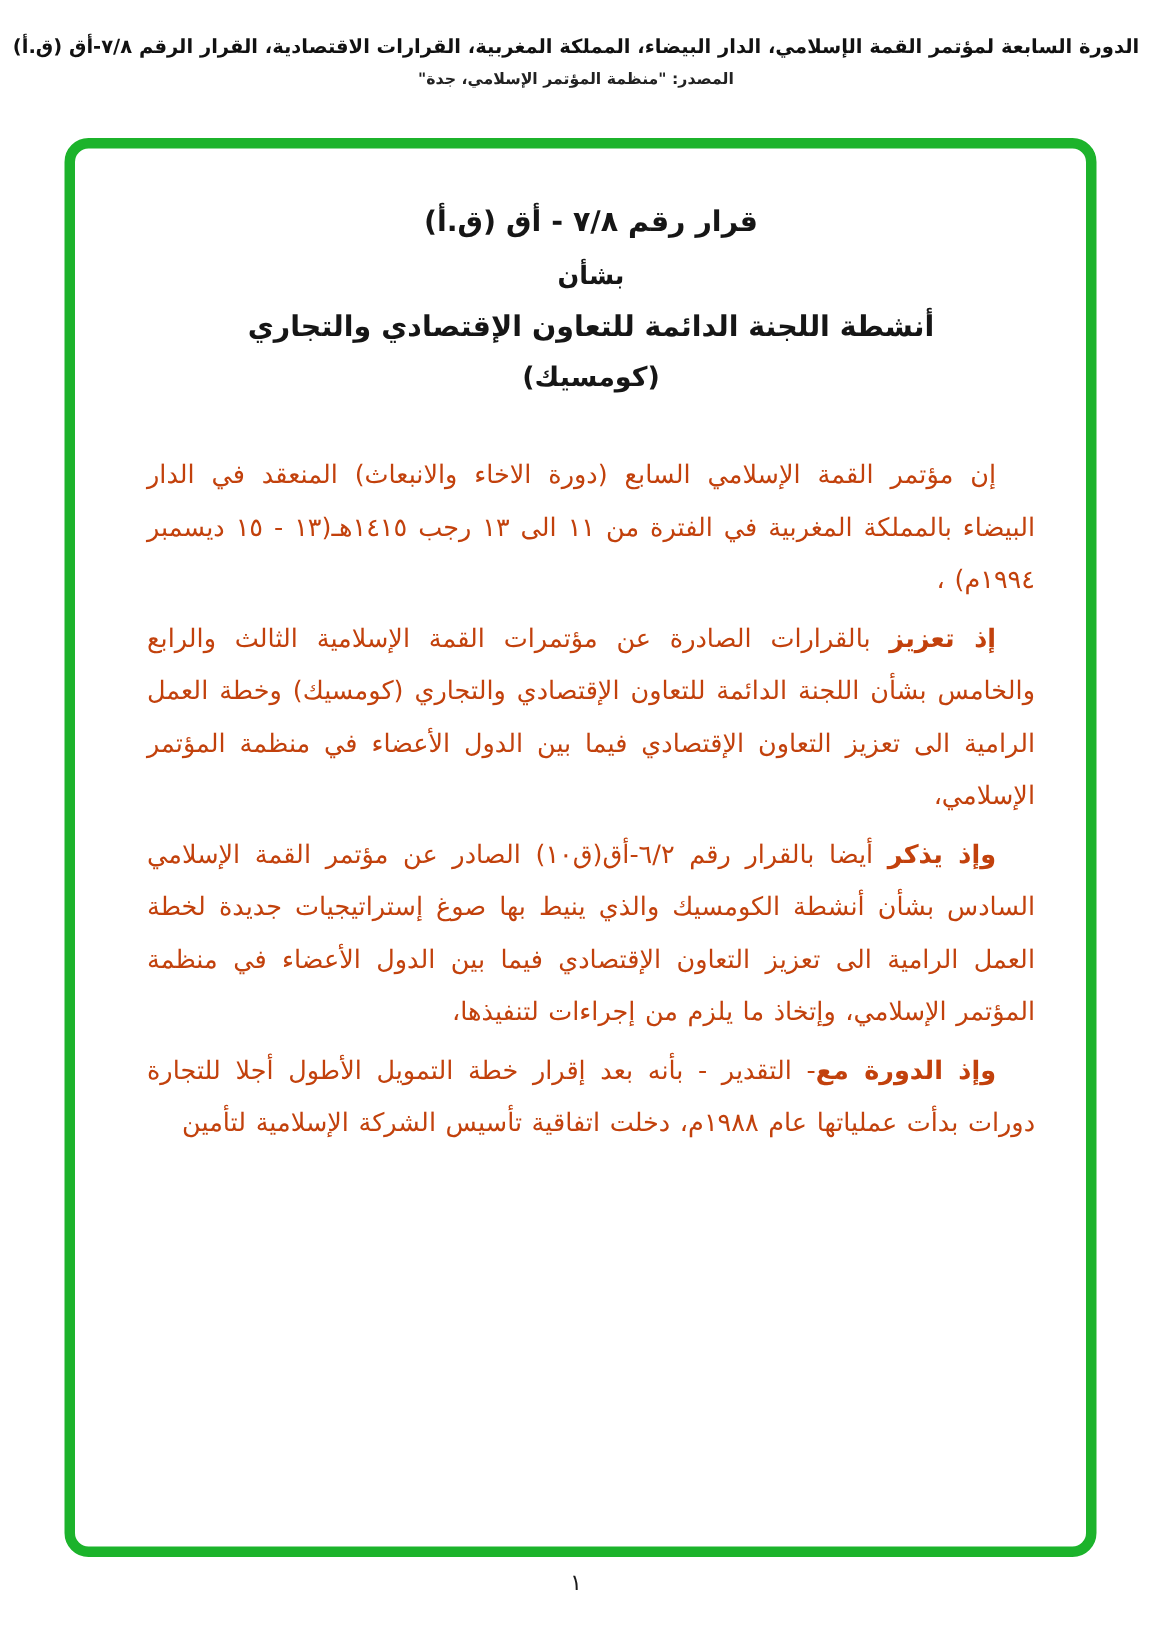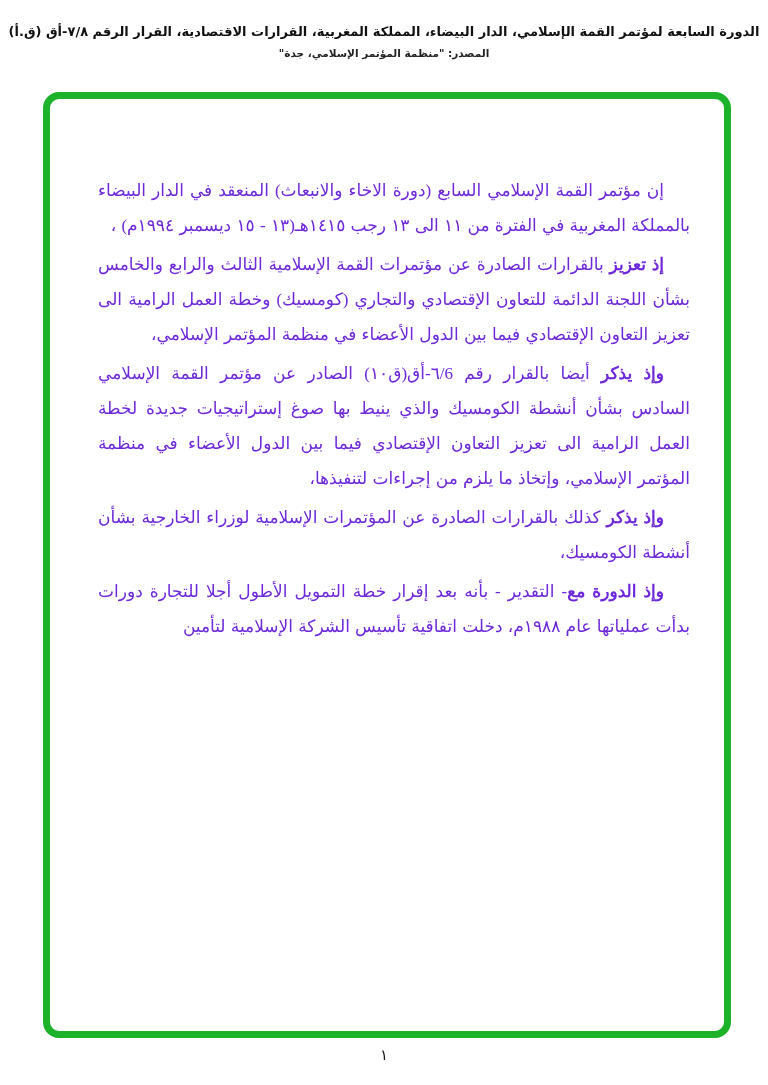--- a/index.html
+++ b/index.html
@@ -65,23 +65,22 @@
   .title-subject  { font-size: 19px; margin-top: 13px; }
   .title-comcec   { font-size: 18px; margin-top: 12px; }
 
   .body-block { margin-top: 38px; }
   .body-paragraph {
     margin: 0 0 4px 0;
     font-size: 17px;
     line-height: 35px;
     text-align: justify;
     text-indent: 26px;
-    color: #6d28d9;
+    color: #c2410c;
     word-spacing: 1px;
-    font-family: Liberation Serif, serif;
   }
   .paragraph-lead {
     font-weight: bold;
     letter-spacing: 0.5px;
   }
 
   
   .page-number {
     position: absolute;
     top: 1046px;
@@ -98,29 +97,34 @@
 <div class="page">
 
   <div class="page-header">
     <div class="header-citation">الدورة السابعة لمؤتمر القمة الإسلامي، الدار البيضاء، المملكة المغربية، القرارات الاقتصادية، القرار الرقم ٧/٨-أق (ق.أ)</div>
     <div class="header-source">المصدر:  "منظمة المؤتمر الإسلامي، جدة"</div>
   </div>
 
   <div class="doc-frame" style="border-color: rgb(28, 179, 43);">
     <div class="doc-content">
 
+      <div class="title-block">
+        <div class="title-line title-number">قرار رقم ٧/٨ - أق (ق.أ)</div>
+        <div class="title-line title-regard">بشأن</div>
+        <div class="title-line title-subject">أنشطة اللجنة الدائمة للتعاون الإقتصادي والتجاري</div>
+        <div class="title-line title-comcec">(كومسيك)</div>
+      </div>
 
       <div class="body-block">
         <p class="body-paragraph"><span class="paragraph-lead"></span><span>إن مؤتمر القمة الإسلامي السابع (دورة الاخاء والانبعاث) المنعقد في الدار البيضاء بالمملكة المغربية في الفترة من ١١ الى ١٣ رجب ١٤١٥هـ(١٣ - ١٥ ديسمبر ١٩٩٤م) ،</span></p>
 
         <p class="body-paragraph"><span class="paragraph-lead">إذ تعزيز</span><span> بالقرارات الصادرة عن مؤتمرات القمة الإسلامية الثالث والرابع والخامس بشأن اللجنة الدائمة للتعاون الإقتصادي والتجاري (كومسيك) وخطة العمل الرامية الى تعزيز التعاون الإقتصادي فيما بين الدول الأعضاء في منظمة المؤتمر الإسلامي،</span></p>
 
-        <p class="body-paragraph"><span class="paragraph-lead">وإذ يذكر</span><span> أيضا بالقرار رقم ٦/6-أق(ق١٠) الصادر عن مؤتمر القمة الإسلامي السادس بشأن أنشطة الكومسيك والذي ينيط بها صوغ إستراتيجيات جديدة لخطة العمل الرامية الى تعزيز التعاون الإقتصادي فيما بين الدول الأعضاء في منظمة المؤتمر الإسلامي، وإتخاذ ما يلزم من إجراءات لتنفيذها،</span></p>
+        <p class="body-paragraph"><span class="paragraph-lead">وإذ يذكر</span><span> أيضا بالقرار رقم ٦/٢-أق(ق١٠) الصادر عن مؤتمر القمة الإسلامي السادس بشأن أنشطة الكومسيك والذي ينيط بها صوغ إستراتيجيات جديدة لخطة العمل الرامية الى تعزيز التعاون الإقتصادي فيما بين الدول الأعضاء في منظمة المؤتمر الإسلامي، وإتخاذ ما يلزم من إجراءات لتنفيذها،</span></p>
 
-        <p class="body-paragraph"><span class="paragraph-lead">وإذ يذكر</span><span> كذلك بالقرارات الصادرة عن المؤتمرات الإسلامية لوزراء الخارجية بشأن أنشطة الكومسيك،</span></p>
 
 
         <p class="body-paragraph"><span class="paragraph-lead">وإذ الدورة مع</span><span>- التقدير - بأنه بعد إقرار خطة التمويل الأطول أجلا للتجارة دورات بدأت عملياتها عام ١٩٨٨م، دخلت اتفاقية تأسيس الشركة الإسلامية لتأمين</span></p>
       </div>
 
     </div>
   </div>
 
   <div class="page-number">١</div>
 

